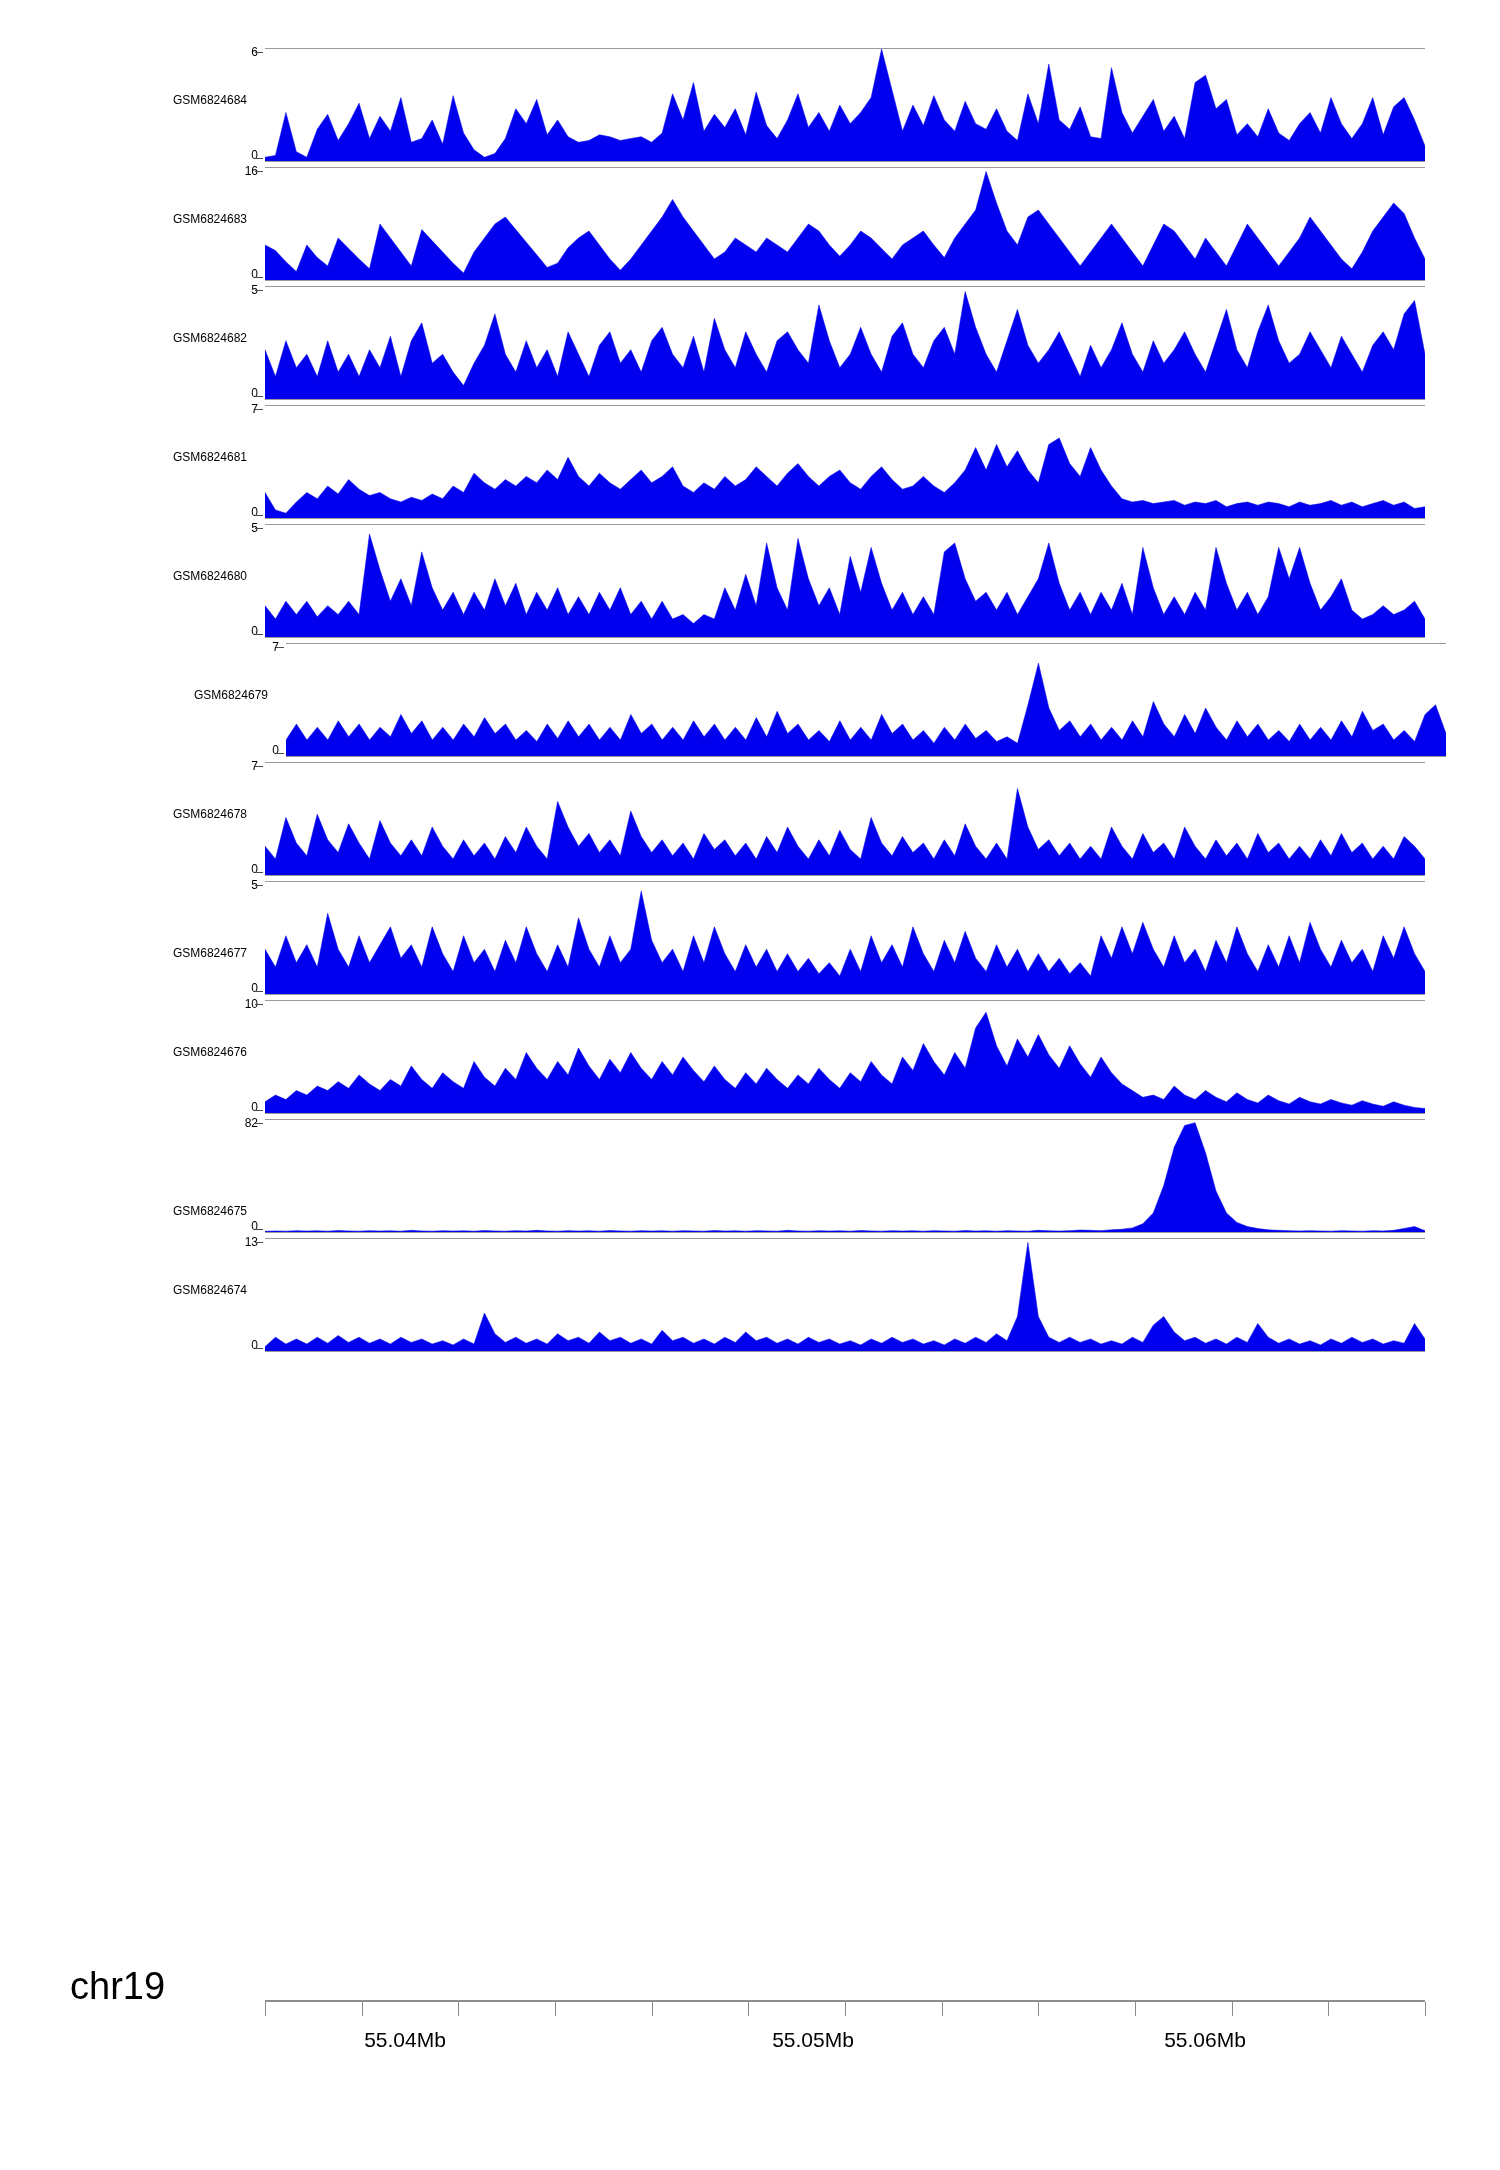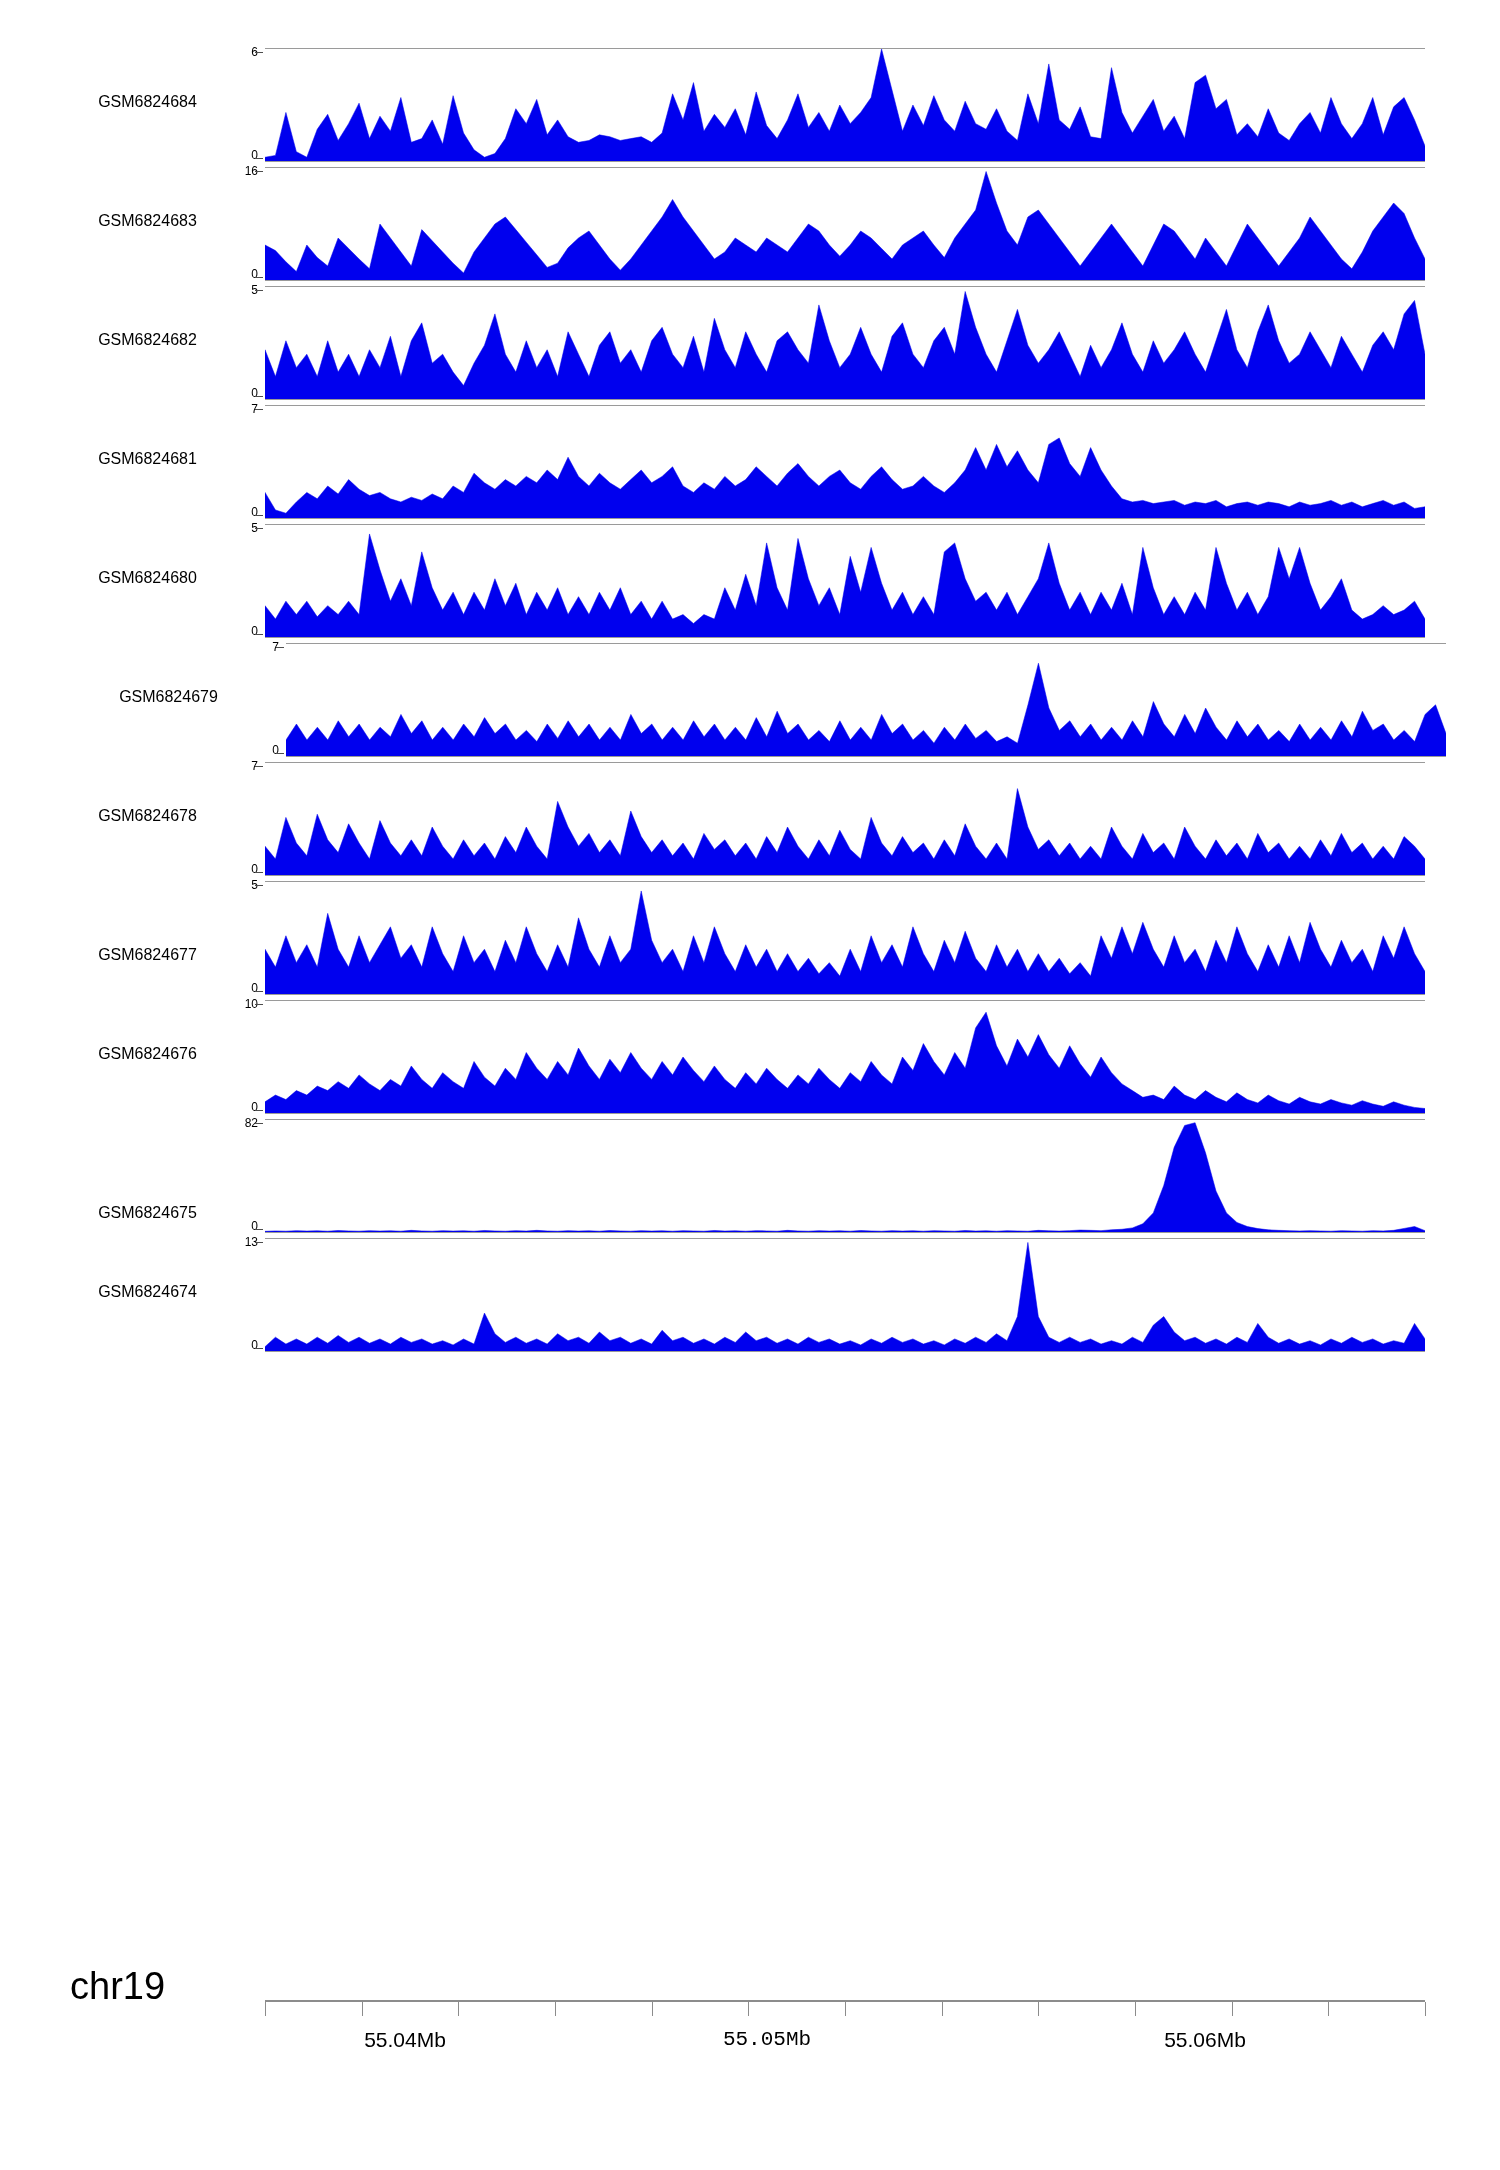--- a/index.html
+++ b/index.html
@@ -20,24 +20,24 @@
     width: 1500px;
     height: 2170px;
   }
   .track-row {
     position: relative;
     width: 1500px;
     box-sizing: border-box;
   }
   .track-label {
     position: absolute;
-    left: 60px;
+    left: 72px;
     width: 175px;
-    text-align: center;
-    font-size: 16px;
+    text-align: right;
+    font-size: 12px;
     color: #000;
     white-space: nowrap;
   }
   .track-plot {
     position: absolute;
     left: 265px;
     width: 1160px;
     box-sizing: border-box;
     border-top: 1px solid #9a9a9a;
     border-bottom: 1px solid #9a9a9a;
@@ -246,16 +246,16 @@
       <div class="axis-minor" style="left: 845px;"></div>
       <div class="axis-minor" style="left: 941.667px;"></div>
       <div class="axis-minor" style="left: 1038.33px;"></div>
       <div class="axis-minor" style="left: 1135px;"></div>
       <div class="axis-minor" style="left: 1231.67px;"></div>
       <div class="axis-minor" style="left: 1328.33px;"></div>
       <div class="axis-minor" style="left: 1425px;"></div>
     </div>
   <div id="axis-labels">
       <div class="axis-major-label" style="left: 405px; text-align: right;">55.04Mb</div>
-      <div class="axis-major-label" style="left: 767px; font-family: Liberation Mono, monospace;">55.05Mb</div>
+      <div class="axis-major-label" style="left: 813px;">55.05Mb</div>
       <div class="axis-major-label" style="left: 1205px;">55.06Mb</div>
     </div>
 </div>
 
 </body></html>

